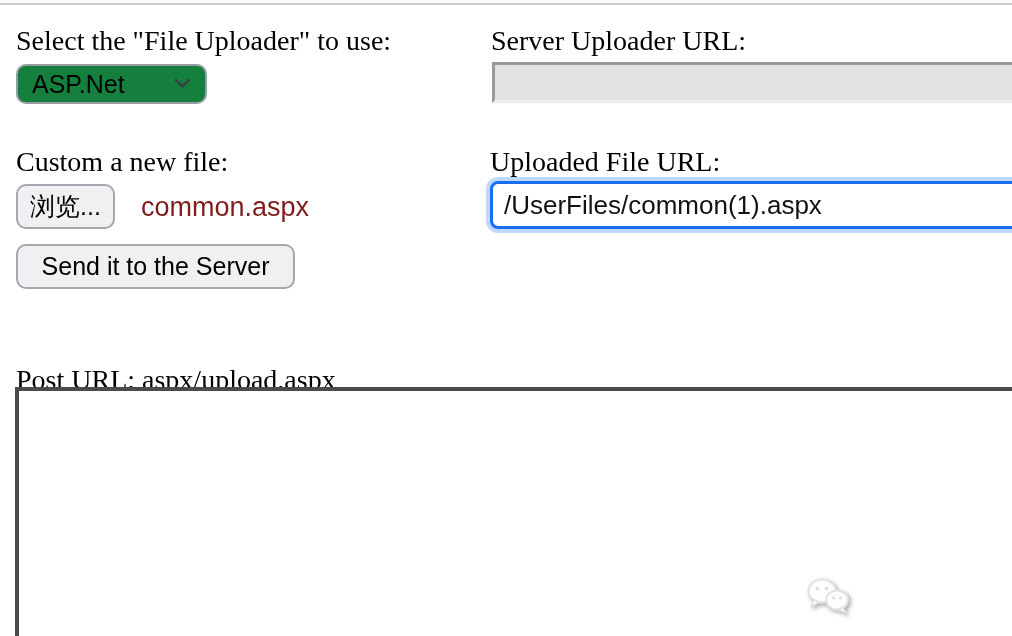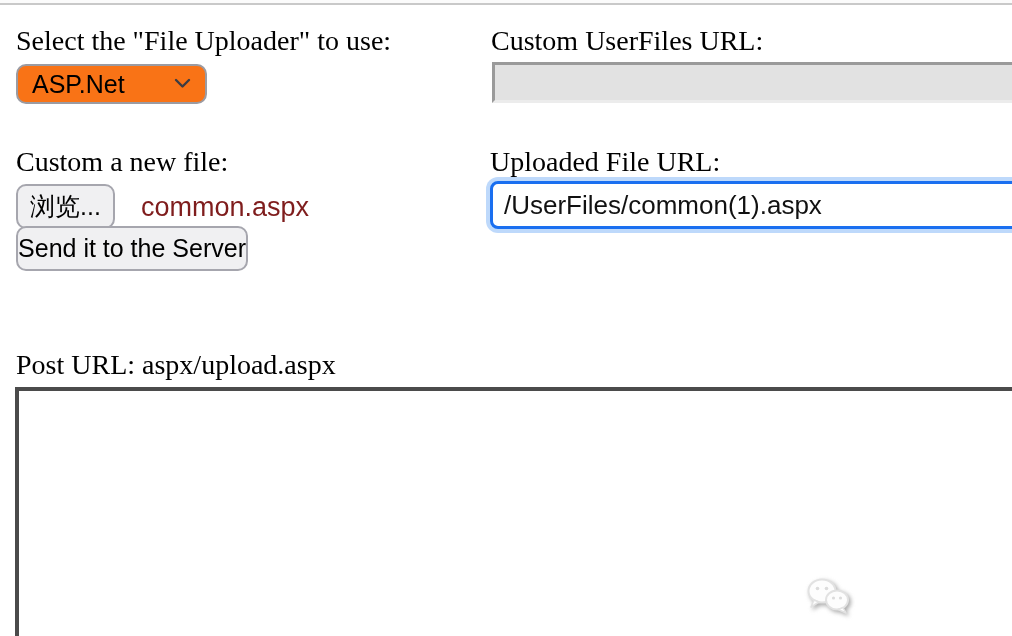--- a/index.html
+++ b/index.html
@@ -10,42 +10,42 @@
   .top-strip { position:absolute; left:0; top:0; width:1012px; height:5px;
                background:#fbfbfb; border-bottom:2px solid #c9c9c9; }
 
   
   .lbl { position:absolute; font-family:"Liberation Serif","DejaVu Serif",serif;
          font-size:28px; color:#000; white-space:nowrap; }
   .lbl-select   { left:16px; top:25px; }
   .lbl-custom   { left:491px; top:25px; }
   .lbl-upload   { left:16px; top:146px; }
   .lbl-uploaded { left:490px; top:146px;text-align:right; }
-  .lbl-post     { left:16px; top:349px; }
+  .lbl-post     { left:16px; top:364px; }
 
   
   .uploader-select { position:absolute; left:16px; top:64px; width:191px; height:40px;
-                     background:#f97316; border:2px solid #9b9ba2; border-radius:10px;
+                     background:#15803d; border:2px solid #9b9ba2; border-radius:10px;
                      display:flex; align-items:center; padding:0 14px; cursor:default; }
   .uploader-select .val { font-size:25px; color:#000; flex:1; }
   .uploader-select svg { flex:none; }
 
   
   .custom-input { position:absolute; left:492px; top:62px; width:560px; height:41px;
                   background:#e2e2e2;
                   border-top:3px solid #9a9a9a; border-left:3px solid #9a9a9a;
                   border-bottom:3px solid #ececec; border-right:0;
                   font-size:26px; padding:0 8px; color:#333; outline:none; }
 
   
   .btn { position:absolute; background:#f0f0f2; border:2px solid #a6a6ae; border-radius:10px;
          font-family:"Liberation Sans","DejaVu Sans",sans-serif; font-size:25px; color:#000;
          display:flex; align-items:center; justify-content:center; cursor:default; }
   .btn-browse { left:16px; top:184px; width:99px; height:45px; }
-  .btn-send   { left:16px; top:226px; width:232px; height:45px; }
+  .btn-send   { left:16px; top:244px; width:279px; height:45px; }
 
   .file-name { position:absolute; left:141px; top:192px; font-size:27px; color:#7f1d1d; }
 
   
   .uploaded-input { position:absolute; left:490px; top:181px; width:560px; height:48px;
                     background:#fff; border:3px solid #1a6ff0; border-radius:8px;
                     box-shadow:0 0 0 4px #bed9fb;
                     font-size:26px; color:#111; padding:0 11px; outline:none; }
 
   
@@ -68,21 +68,21 @@
 
 <div class="uploader-select">
   <span class="val">ASP.Net</span>
   <span>
     <svg width="17" height="11" viewBox="0 0 17 11">
       <polyline points="2,2 8.5,8.5 15,2" fill="none" stroke="#3c3c43" stroke-width="2.4" stroke-linecap="round" stroke-linejoin="round"></polyline>
     </svg>
   </span>
 </div>
 
-<div class="lbl lbl-custom">Custom UserFiles URL:</div>
+<div class="lbl lbl-custom">Server Uploader URL:</div>
 
 <input class="custom-input" type="text" disabled="" value="" style="">
 
 <div class="lbl lbl-upload">Custom a new file:</div>
 
 <div class="btn btn-browse">浏览...</div>
 
 <div class="file-name">common.aspx</div>
 
 <div class="btn btn-send">Send it to the Server</div>

